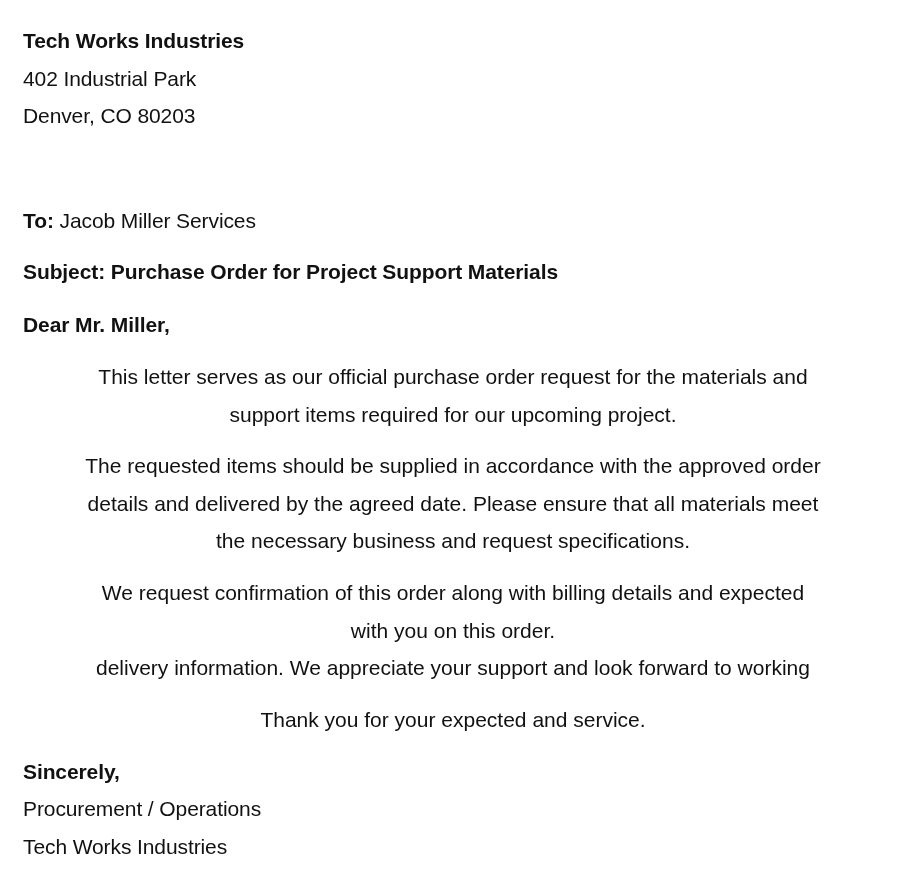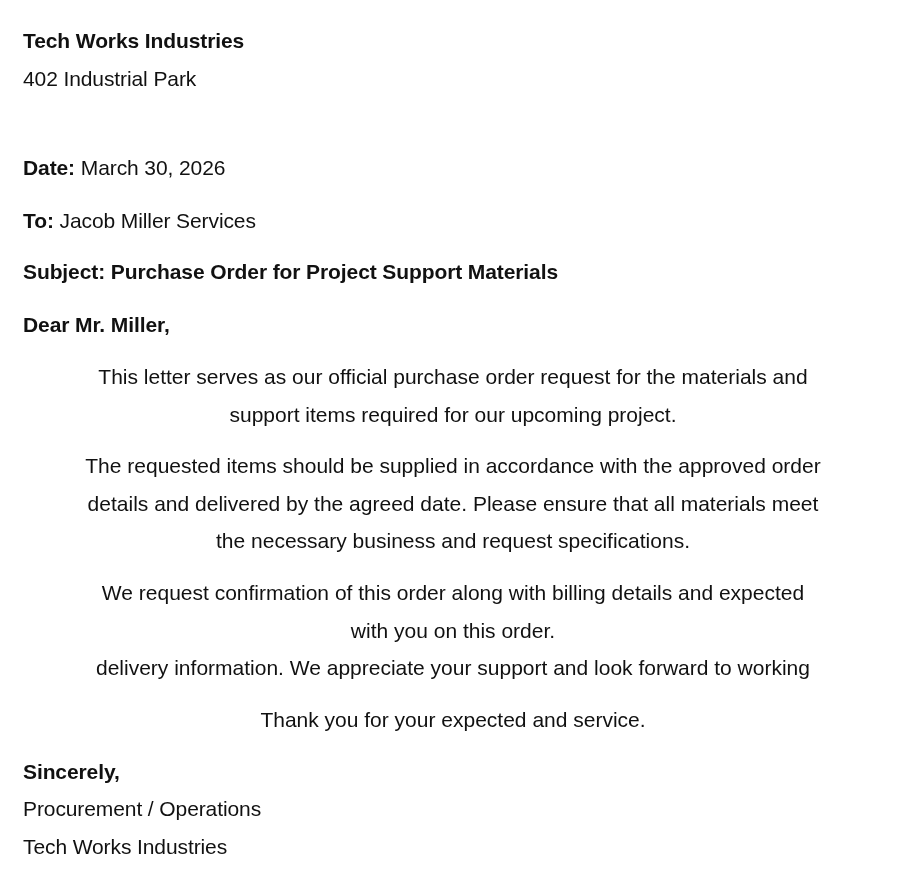--- a/index.html
+++ b/index.html
@@ -18,25 +18,22 @@
   .para { position: absolute; left: 23px; width: 860px; line-height: 37.5px; }
   .para span { display: block; white-space: nowrap; text-align: center; }
 </style>
 </head>
 <body>
 
 <div class="page">
 
   <div class="line b" style="top:28px">Tech Works Industries</div>
   <div class="line" style="top:66px">402 Industrial Park</div>
+  <div class="line" style="top:103px">Denver, CO 80203</div>
 
-  <div class="line" style="top:155px">
-    <span class="b">Date:</span>
-    <span>March 30, 2026</span>
-  </div>
 
   <div class="line" style="top:208px">
     <span class="b">To:</span>
     <span>Jacob Miller Services</span>
   </div>
 
   <div class="line b" style="top:259px">Subject: Purchase Order for Project Support Materials</div>
 
   <div class="line b" style="top:312px">Dear Mr. Miller,</div>
 

